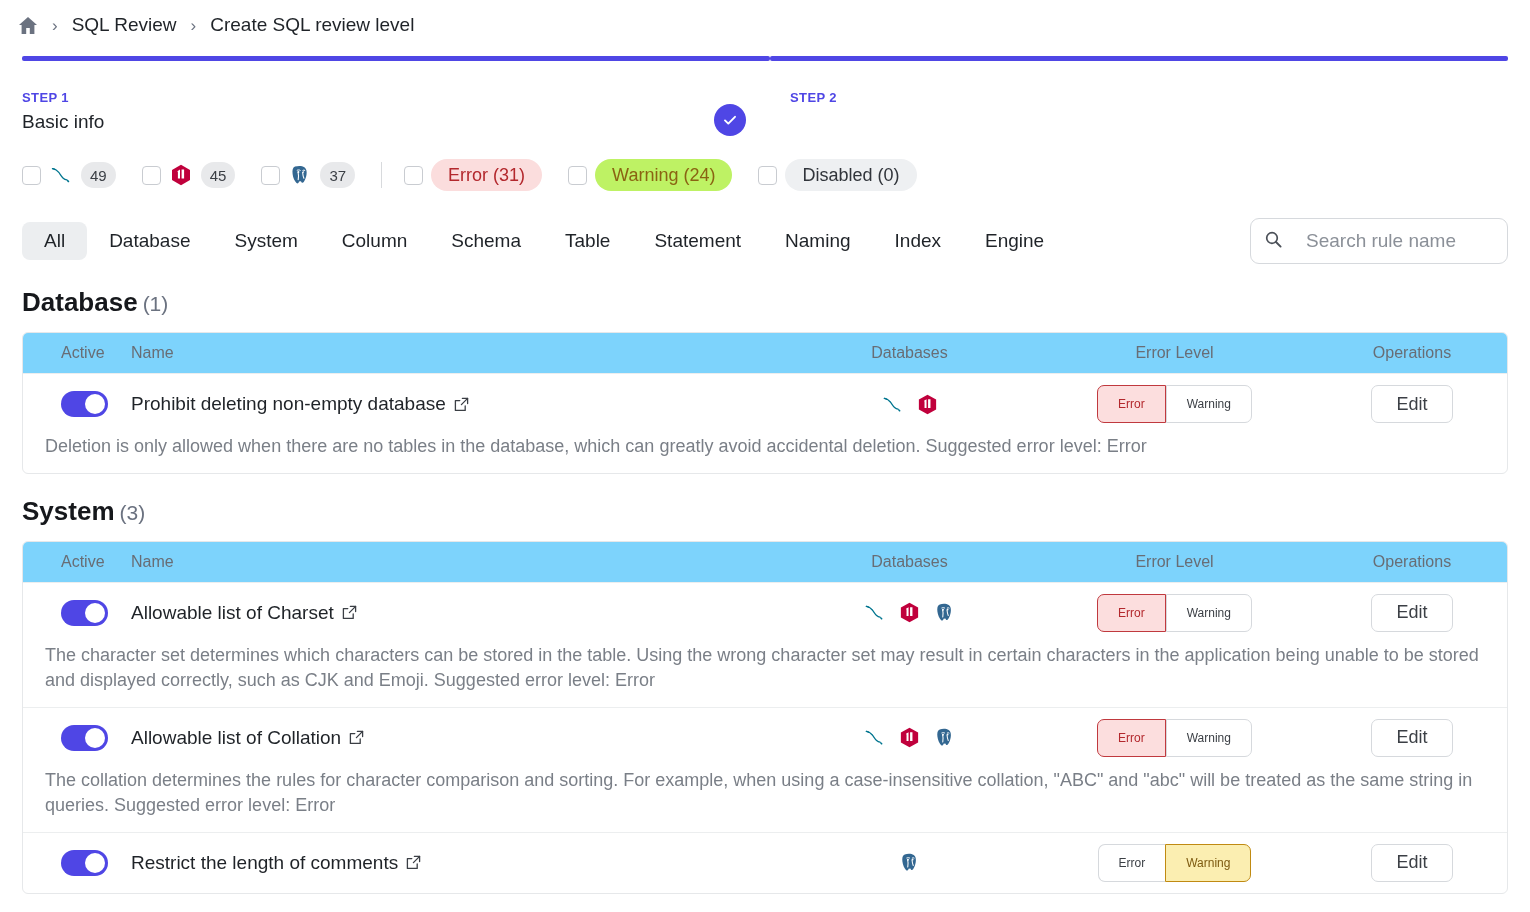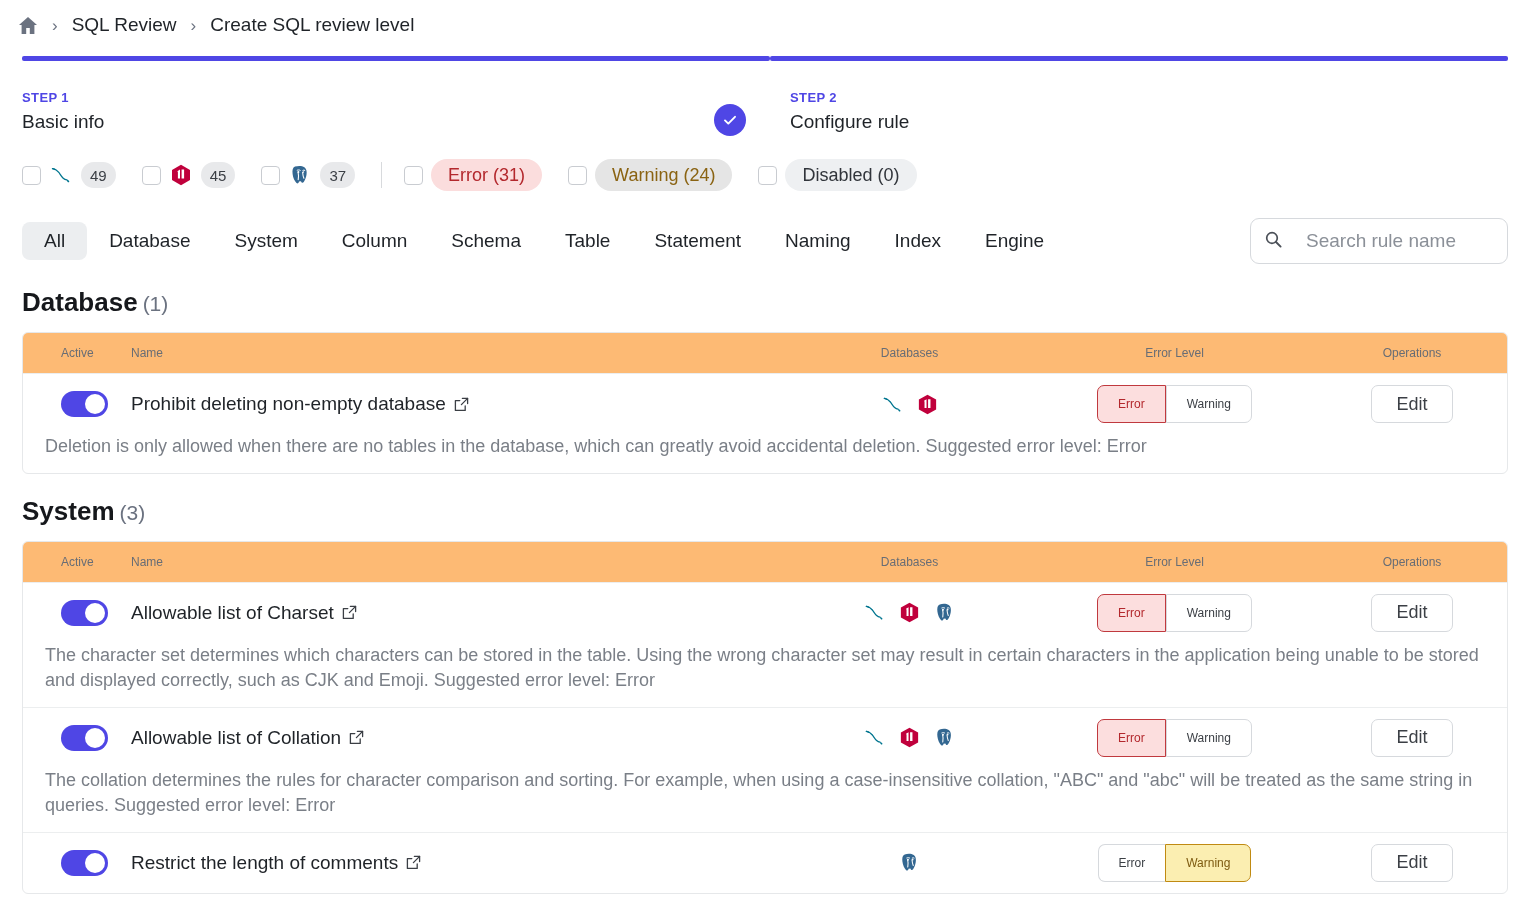--- a/index.html
+++ b/index.html
@@ -103,21 +103,21 @@
     margin: 0 22px 0 0;
   }
   .lvl-pill {
     height: 32px;
     padding: 0 17px;
     border-radius: 16px;
     font-size: 18px;
     display: flex; align-items: center;
   }
   .lvl-error   { background: #fbdddd; color: #b3282d; }
-  .lvl-warning { background: #e5e5e5; color: #8a6312; }
+  .lvl-warning { background: #bef264; color: #8a6312; }
   .lvl-disabled{ background: #eef0f2; color: #31353b; }
 
   
   .tabrow {
     display: flex; align-items: center;
     padding: 0 22px;
     margin-top: 22px;
     height: 48px;
   }
   .tabs { display: flex; align-items: center; gap: 0; flex: 1; }
@@ -168,23 +168,23 @@
   .table {
     margin: 14px 22px 0 22px;
     border: 1px solid #e6e8ea;
     border-radius: 6px;
     overflow: hidden;
     background: #fff;
   }
   .thead {
     display: flex; align-items: center;
     height: 41px;
-    background: #fdba74;
+    background: #7dd3fc;
     border-bottom: 1px solid #eceeef;
-    font-size: 12px;
+    font-size: 16px;
     color: #686d75;
   }
   .col-active { width: 108px; padding-left: 38px; }
   .col-name   { flex: 1; }
   .col-db     { width: 245px; text-align: center; }
   .col-level  { width: 285px; text-align: center; }
   .col-ops    { width: 190px; text-align: center; }
 
   .trow {
     display: flex; align-items: center;
@@ -294,21 +294,20 @@
 
 <div class="steps">
   <div class="step step-1">
     <div class="step-bar"></div>
     <div class="step-label">STEP 1</div>
     <div class="step-title">Basic info</div>
   </div>
   <div class="step step-2">
     <div class="step-bar"></div>
     <div class="step-label">STEP 2</div>
-    <div class="step-title">Configure rule</div>
   </div>
   <div class="step-check">
     <svg viewBox="0 0 16 16" xmlns="http://www.w3.org/2000/svg">
       <path d="M3 8.4 L6.3 11.6 L13 4.8" fill="none" stroke="#ffffff" stroke-width="1.9" stroke-linecap="round" stroke-linejoin="round"></path>
     </svg>
   </div>
 </div>
 
 <div class="filters">
 

